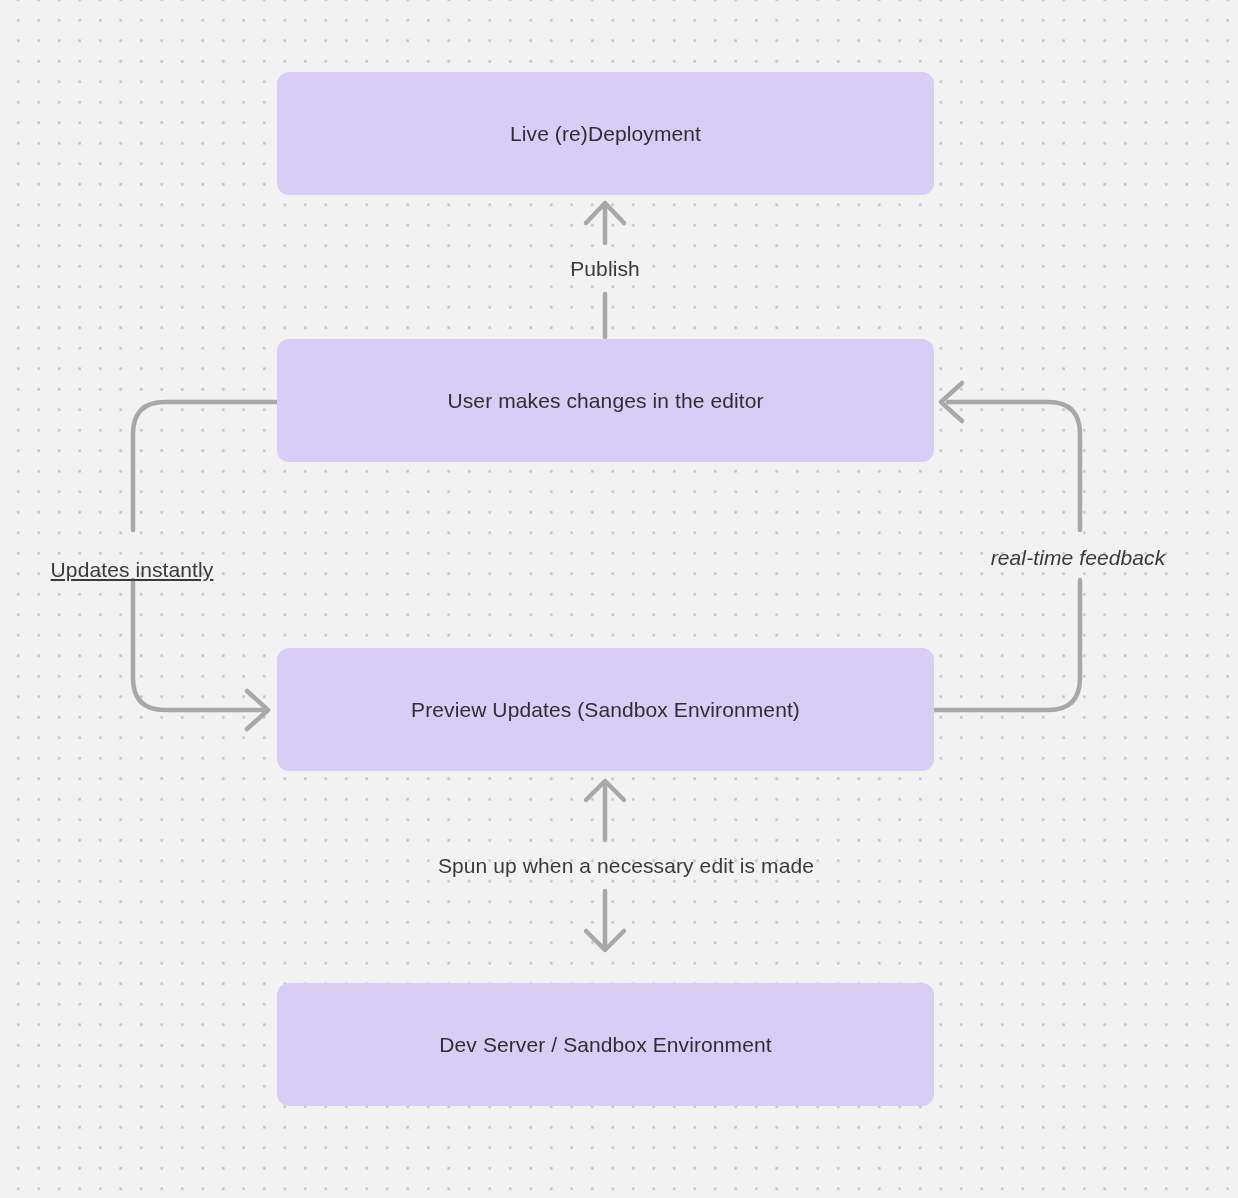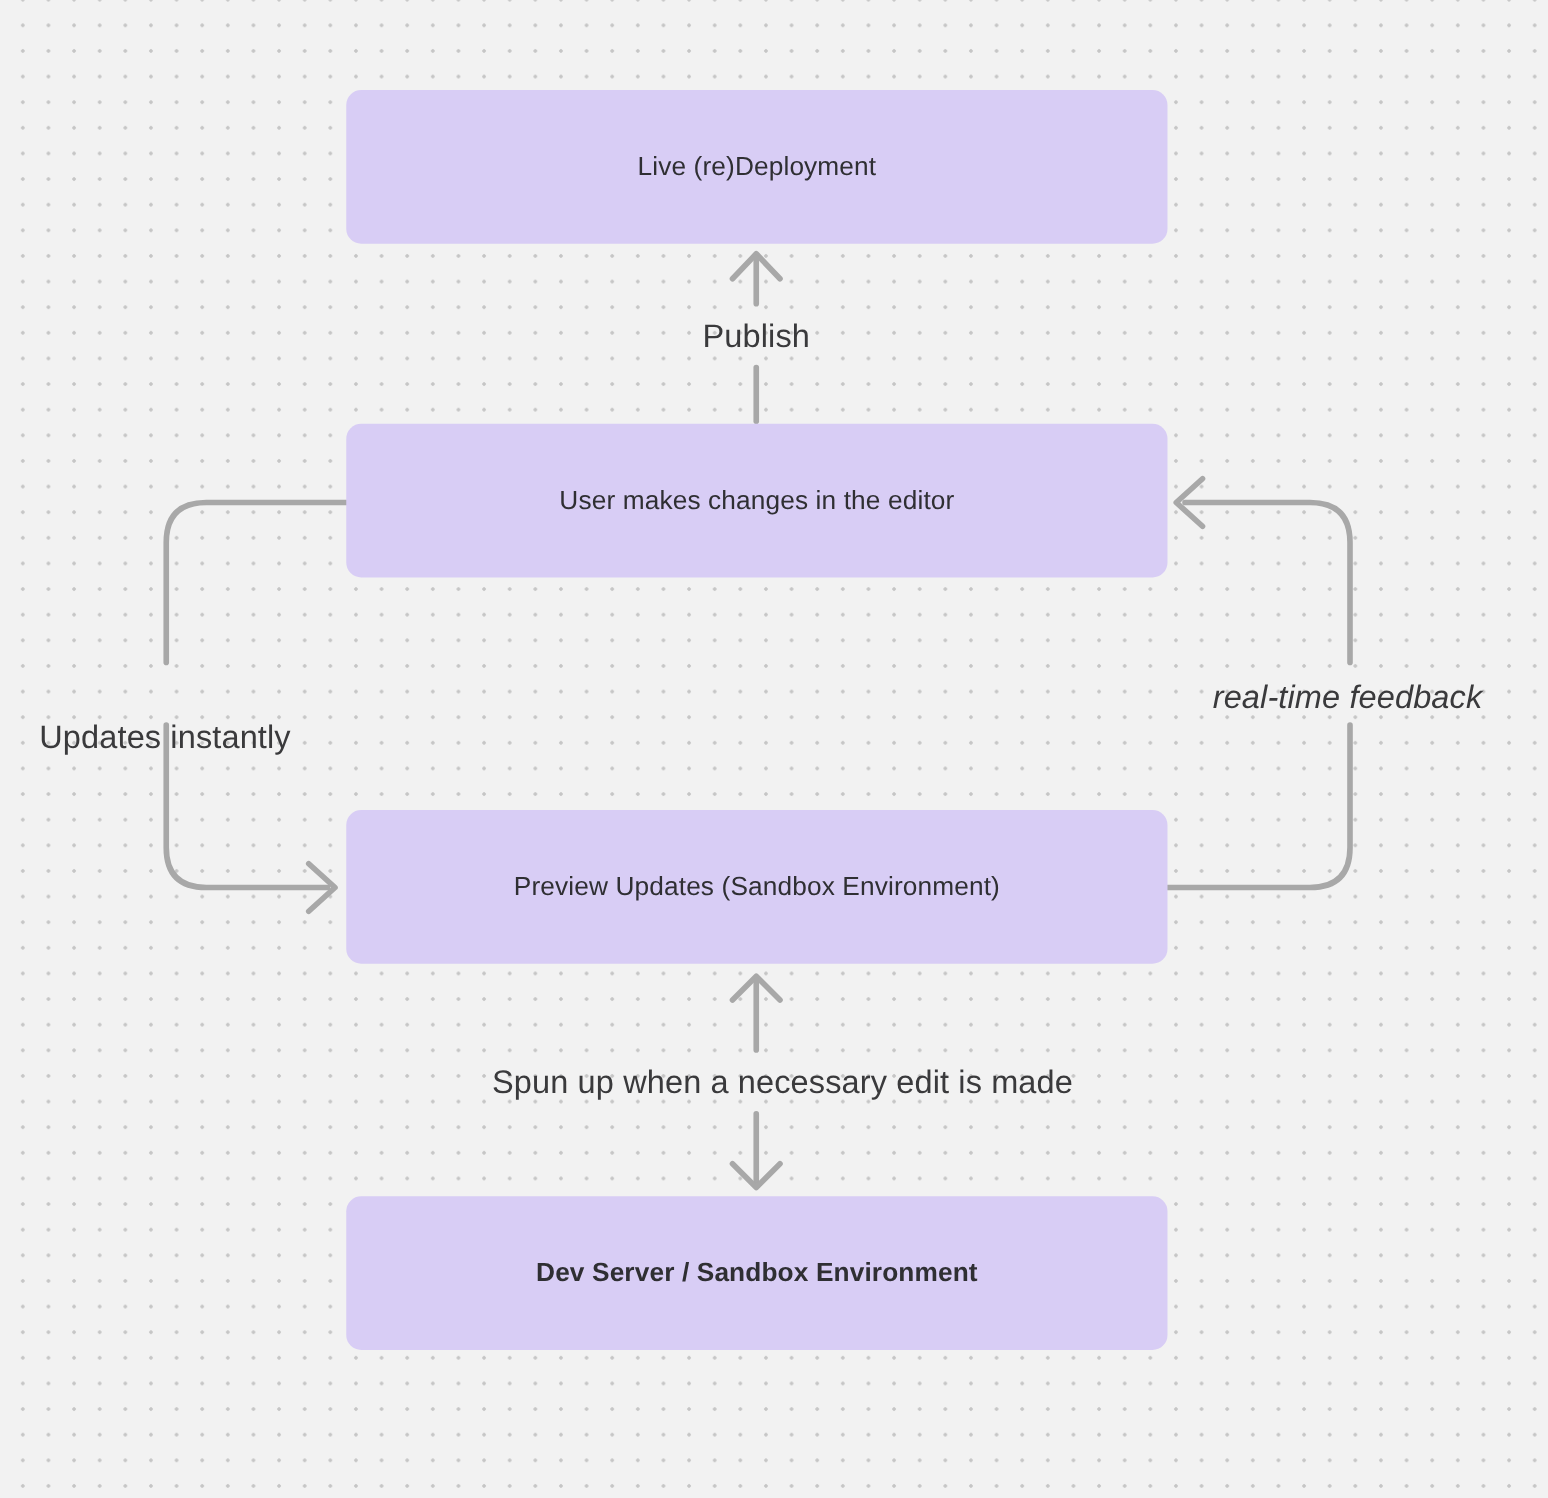--- a/index.html
+++ b/index.html
@@ -49,31 +49,31 @@
     display:flex;
     align-items:center;
     justify-content:center;
     font-size:21px;
     letter-spacing:0.1px;
     color:var(--node_text);
   }
   .node-live-deployment{ top:72px; }
   .node-editor{ top:339px; }
   .node-preview{ top:648px; }
-  .node-dev-server{ top:957px;font-weight:bold; }
+  .node-dev-server{ top:983px; }
   .edge-label{
     position:absolute;
     transform:translate(-50%,-50%);
     white-space:nowrap;
-    font-size:26px;
+    font-size:21px;
     letter-spacing:0.1px;
     color:var(--label_text);
   }
   .label-publish{ left:605px; top:269px; }
-  .label-updates{ left:132px; top:590px; }
+  .label-updates{ left:132px; top:570px;text-decoration:underline; }
   .label-feedback{ left:1078px; top:558px;font-style:italic; }
   .label-spun-up{ left:626px; top:866px; }
 </style>
 </head>
 <body>
 
 <div class="canvas">
 
   <svg class="edge-layer" viewBox="0 0 1238 1198" aria-hidden="true">
 

